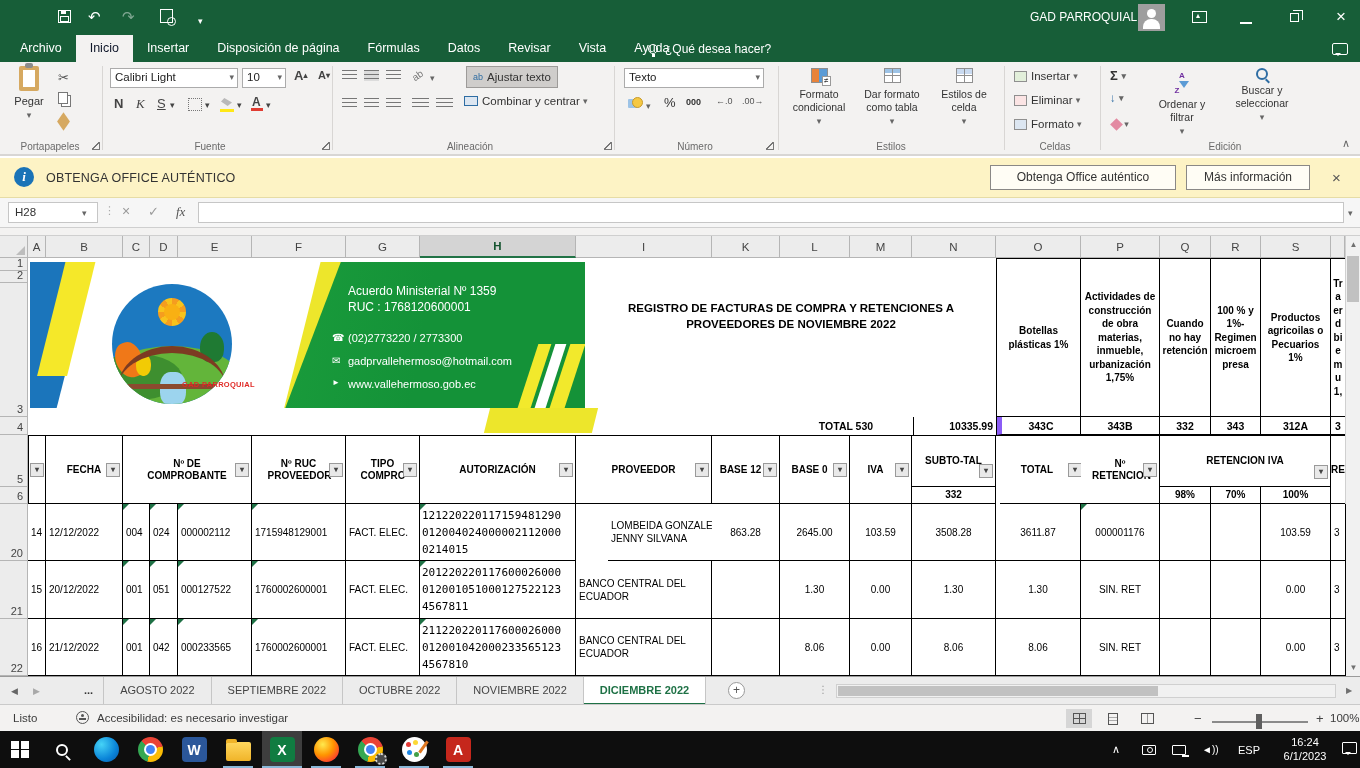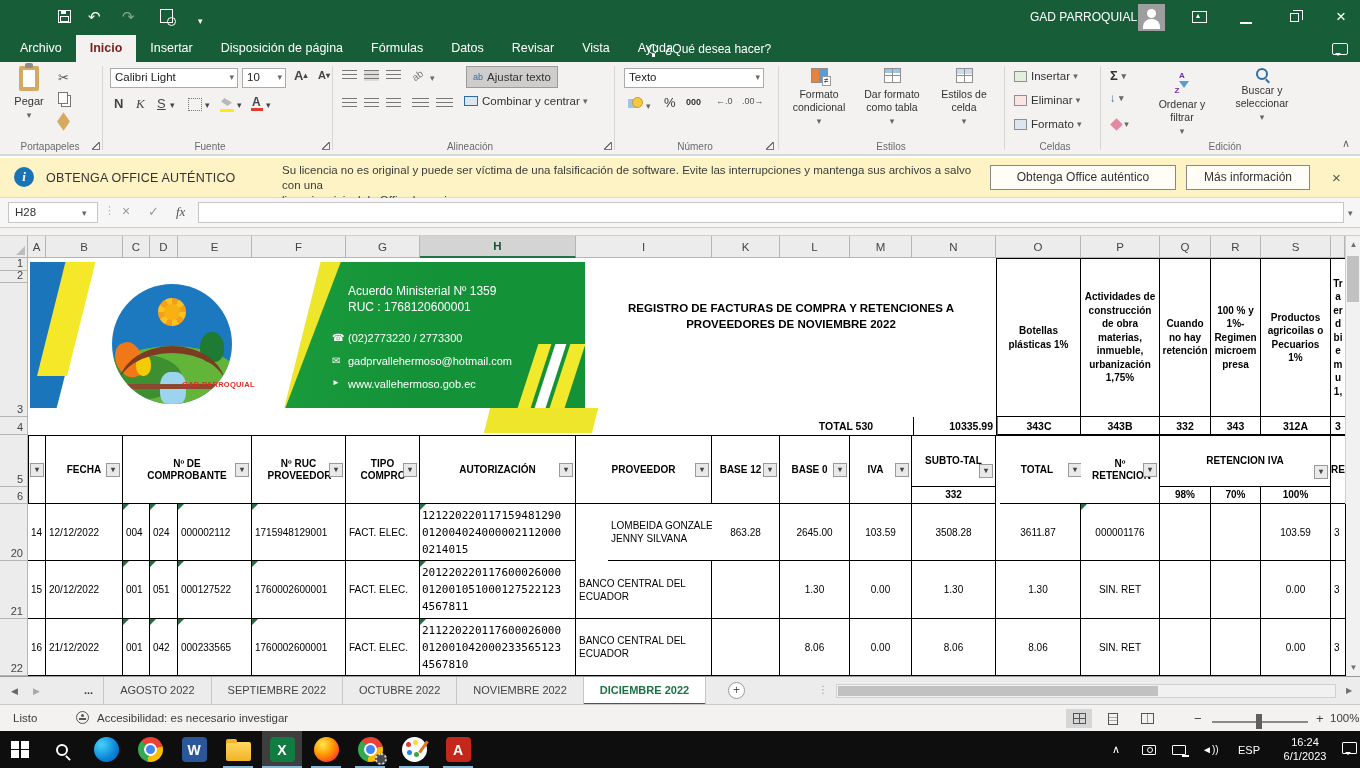--- a/index.html
+++ b/index.html
@@ -25,21 +25,21 @@
 .ic-ribopt:after{content:"▴";position:absolute;left:3px;top:-1px;font-size:8px;color:#fff}
 .ic-min{position:absolute;top:22px;width:12px;height:2px;background:#fff}
 .ic-rest{position:absolute;top:13px;width:9px;height:9px;border:1.5px solid #fff}
 .ic-rest:before{content:"";position:absolute;left:2px;top:-4px;width:9px;height:9px;border:1.5px solid #fff;border-left:none;border-bottom:none}
 .ic-close{position:absolute;top:7px;font-size:17px;color:#fff}
 
 
 .tabrow{position:absolute;left:0;top:35px;width:1360px;height:27px;background:#175e38}
 .mtabs{position:absolute;left:6px;top:0;height:27px;display:flex}
 .mtab{padding:0 14px;line-height:27px;font-size:12.5px;color:#fff;white-space:nowrap}
-.mtab.active{background:#f3f2f1;color:#7f1d1d;font-weight:bold}
+.mtab.active{background:#f3f2f1;color:#0f172a;font-weight:normal}
 .searchbox{position:absolute;left:648px;top:4px;height:20px;display:flex;align-items:center;color:#fff;font-size:12px}
 .bulb{width:10px;height:10px;border:1.5px solid #fff;border-radius:50%;margin-right:7px;position:relative}
 .bulb:after{content:"";position:absolute;left:2.5px;bottom:-4px;width:3px;height:3px;background:#fff}
 .ic-combubble{position:absolute;width:16px;height:12px;border:1.5px solid #fff;border-radius:2px}
 .ic-combubble:after{content:"";position:absolute;left:2px;bottom:-5px;border:3px solid transparent;border-top-color:#fff}
 
 
 .ribbon{position:absolute;left:0;top:62px;width:1360px;height:94px;background:#f3f2f1;border-bottom:2px solid #d8d6d4;font-size:11.5px;color:#333}
 .gsep{position:absolute;top:4px;width:1px;height:84px;background:#d8d6d4}
 .glabel{position:absolute;bottom:2px;font-size:10px;color:#6a6a6a;text-align:center}
@@ -349,24 +349,20 @@
       <div class="mag" style="width:12px;height:12px"></div>
       <div style="margin-top:4px;font-size:10.5px">Buscar y seleccionar</div><span class="car">▾</span>
     </div>
     <div class="glabel" style="left:1170px;width:110px">Edición</div>
     <span class="collapse">∧</span>
   </div>
 
   <div class="license">
     <span class="linfo">i</span>
     <span class="lbadge">OBTENGA OFFICE AUTÉNTICO</span>
-    <div class="lmsg">
-      <div>Su licencia no es original y puede ser víctima de una falsificación de software. Evite las interrupciones y mantenga sus archivos a salvo con una</div>
-      <div>licencia original de Office hoy mismo.</div>
-    </div>
     <div class="lbtn" style="left:990px;width:186px">Obtenga Office auténtico</div>
     <div class="lbtn" style="left:1186px;width:124px">Más información</div>
     <span class="lclose">×</span>
   </div>
 
   <div class="fbar">
     <div class="namebox">H28</div>
     <span class="nbcar">▾</span>
     <span class="fdots">⋮</span>
     <span class="fx-x">×</span>
@@ -417,21 +413,21 @@
     <div class="tline" style="left:996px;top:258px;width:349px;height:1px"></div>
     <div class="tallcell" style="left:997px;top:259px;width:84px;height:158px">Botellas plásticas 1%</div>
     <div class="tallcell" style="left:1081px;top:259px;width:79px;height:158px">Actividades de construcción de obra materias, inmueble, urbanización 1,75%</div>
     <div class="tallcell" style="left:1160px;top:259px;width:51px;height:158px">Cuando no hay retención</div>
     <div class="tallcell" style="left:1211px;top:259px;width:50px;height:158px">100 % y 1%- Regimen microempresa</div>
     <div class="tallcell" style="left:1261px;top:259px;width:70px;height:158px">Productos agricoilas o Pecuarios 1%</div>
     <div class="tallcell" style="left:1331px;top:259px;width:15px;height:158px;padding:1px">Tra er d bie mu 1,</div>
 
     <div class="r4text" style="left:780px;top:417px;width:132px;height:18px;justify-content:center">TOTAL 530</div>
     <div class="r4text" style="left:913px;top:417px;width:80px;height:18px;justify-content:flex-end;border-left:1px solid #000000">10335.99</div>
-    <div class="codecell" style="left:997px;top:417px;width:84px;height:18px;border-left:1px solid #8b5cf6">343C</div>
+    <div class="codecell" style="left:997px;top:417px;width:84px;height:18px;border-left:5px solid #8b5cf6">343C</div>
     <div class="codecell" style="left:1081px;top:417px;width:79px;height:18px">343B</div>
     <div class="codecell" style="left:1160px;top:417px;width:51px;height:18px">332</div>
     <div class="codecell" style="left:1211px;top:417px;width:50px;height:18px">343</div>
     <div class="codecell" style="left:1261px;top:417px;width:70px;height:18px">312A</div>
     <div class="codecell" style="left:1331px;top:417px;width:15px;height:18px">3</div>
 
     <div class="tline" style="left:28px;top:435px;width:1318px;height:1px"></div>
     <div class="tline" style="left:28px;top:435px;width:1px;height:241px"></div>
 
     <div class="hcell" style="left:29px;top:436px;width:17px;height:68px">

